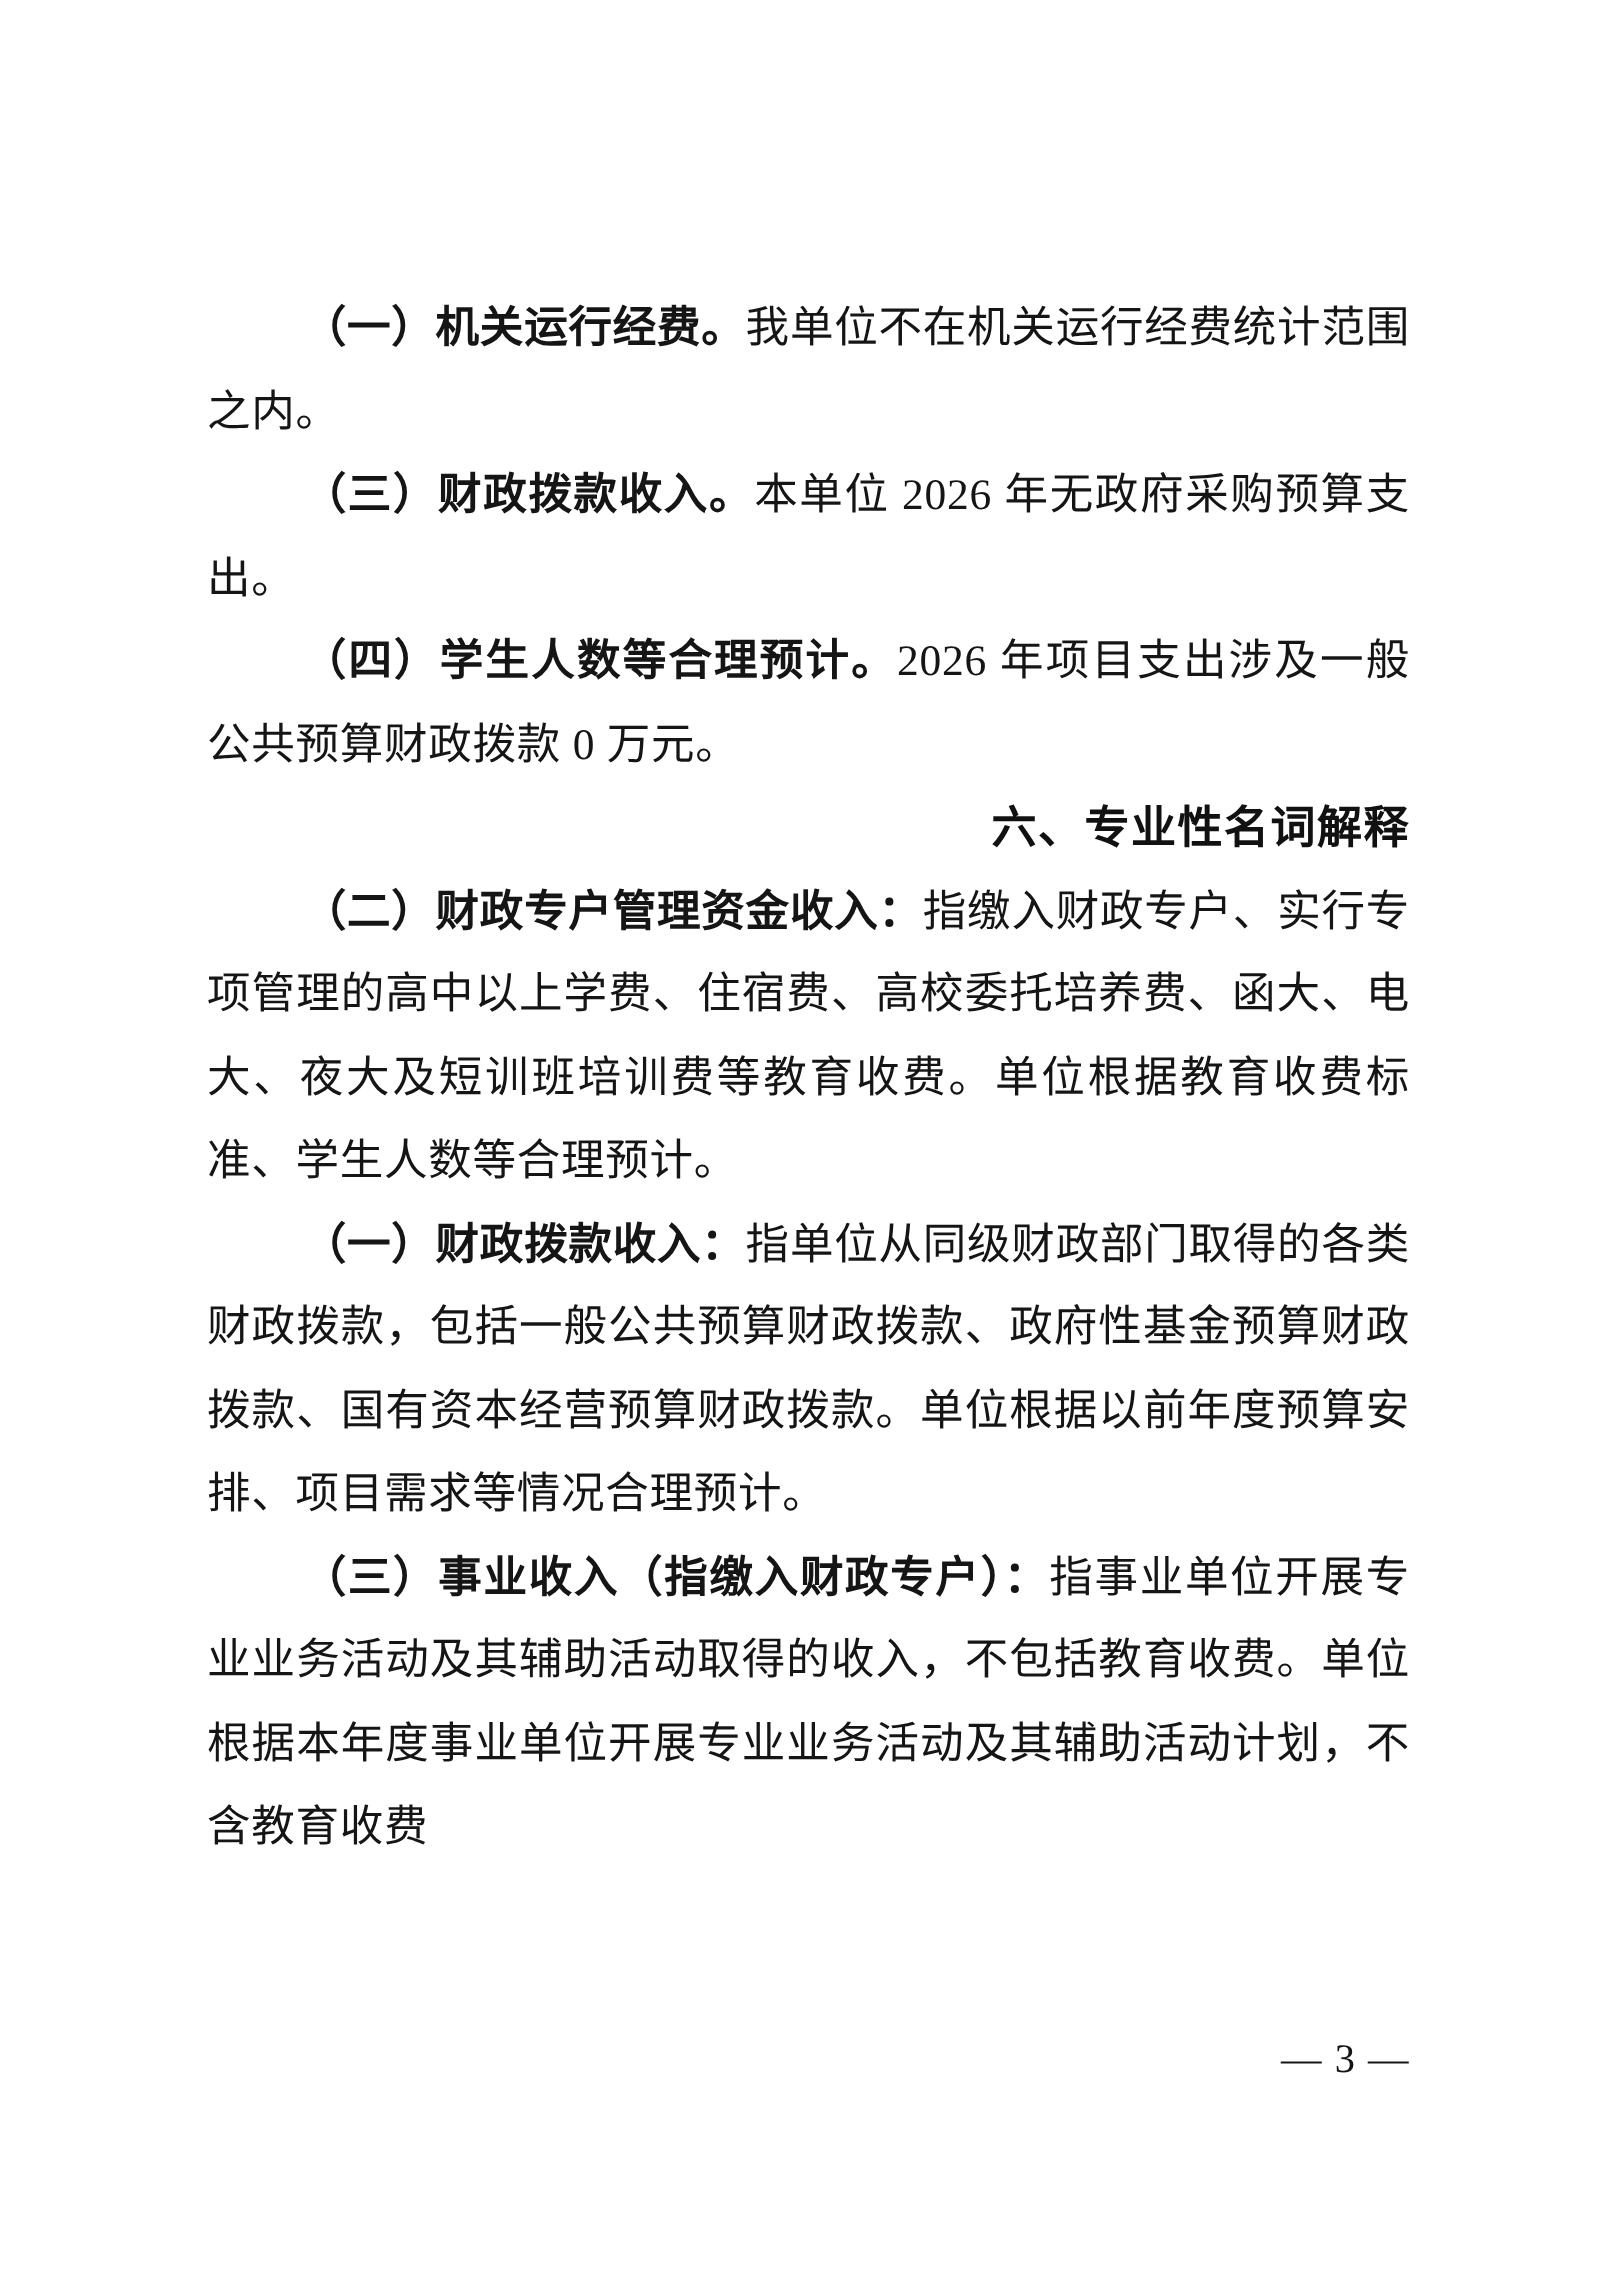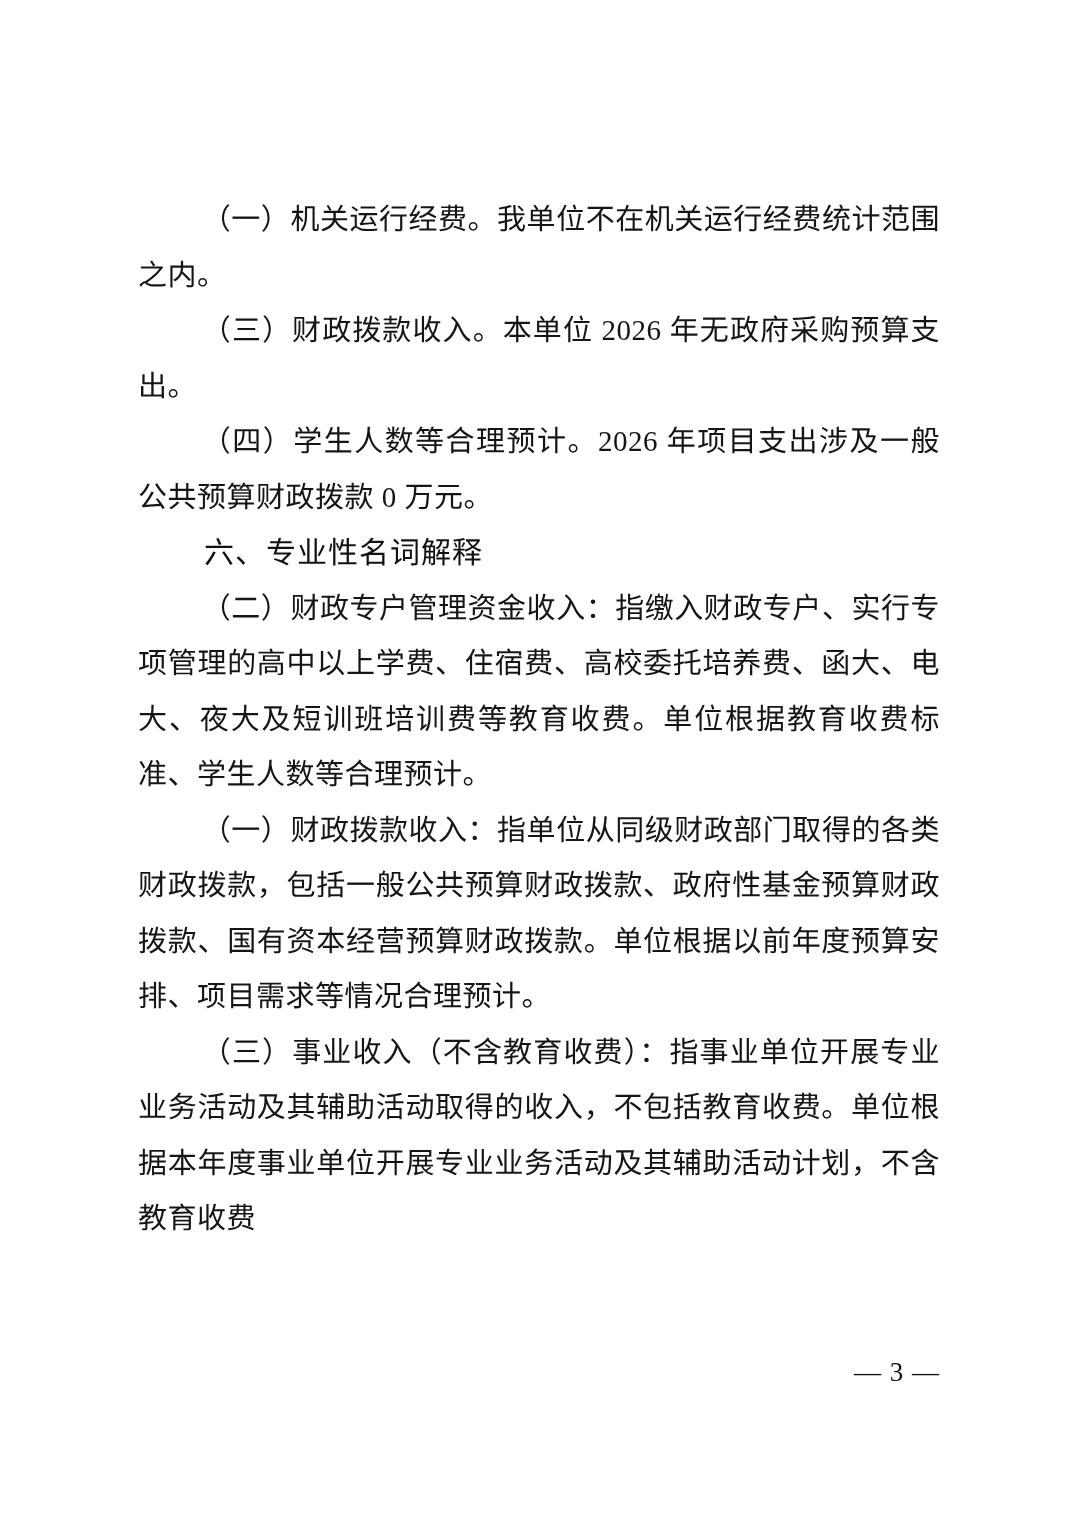--- a/index.html
+++ b/index.html
@@ -28,29 +28,29 @@
   .para {
     font-size: 29px;
     line-height: 55.5px;
     text-align: justify;
     text-indent: 2.2em;
     letter-spacing: 0.5px;
     color: #151515;
   }
 
   .para .lead {
-    font-weight: normal;
+    font-weight: bold;
   }
 
   .para.heading {
     font-family: "Liberation Sans", "DejaVu Sans", sans-serif;
     font-weight: 700;
     font-size: 30px;
     letter-spacing: 1px;
-    text-align: left;
+    text-align: right;
     color: #111111;
   }
 
   .footer {
     position: absolute;
     right: 134px;
     top: 1352px;
     font-size: 27px;
     line-height: 40px;
     font-family: "Liberation Serif", "DejaVu Serif", serif;
@@ -63,20 +63,20 @@
 
 <div class="page">
 
   <div class="doc-body" id="doc-body">
       <p class="para"><span class="lead">（一）机关运行经费。</span><span class="plain">我单位不在机关运行经费统计范围之内。</span></p>
       <p class="para"><span class="lead">（三）财政拨款收入。</span><span class="plain">本单位 2026 年无政府采购预算支出。</span></p>
       <p class="para"><span class="lead">（四）学生人数等合理预计。</span><span class="plain">2026 年项目支出涉及一般公共预算财政拨款 0 万元。</span></p>
       <p class="para heading"><span class="lead">六、专业性名词解释</span></p>
       <p class="para"><span class="lead">（二）财政专户管理资金收入：</span><span class="plain">指缴入财政专户、实行专项管理的高中以上学费、住宿费、高校委托培养费、函大、电大、夜大及短训班培训费等教育收费。单位根据教育收费标准、学生人数等合理预计。</span></p>
       <p class="para"><span class="lead">（一）财政拨款收入：</span><span class="plain">指单位从同级财政部门取得的各类财政拨款，包括一般公共预算财政拨款、政府性基金预算财政拨款、国有资本经营预算财政拨款。单位根据以前年度预算安排、项目需求等情况合理预计。</span></p>
-      <p class="para"><span class="lead">（三）事业收入（不含教育收费）：</span><span class="plain">指事业单位开展专业业务活动及其辅助活动取得的收入，不包括教育收费。单位根据本年度事业单位开展专业业务活动及其辅助活动计划，不含教育收费</span></p>
+      <p class="para"><span class="lead">（三）事业收入（指缴入财政专户）：</span><span class="plain">指事业单位开展专业业务活动及其辅助活动取得的收入，不包括教育收费。单位根据本年度事业单位开展专业业务活动及其辅助活动计划，不含教育收费</span></p>
     </div>
 
   <div class="footer">
     <span>— 3 —</span>
   </div>
 
 </div>
 
 </body></html>

